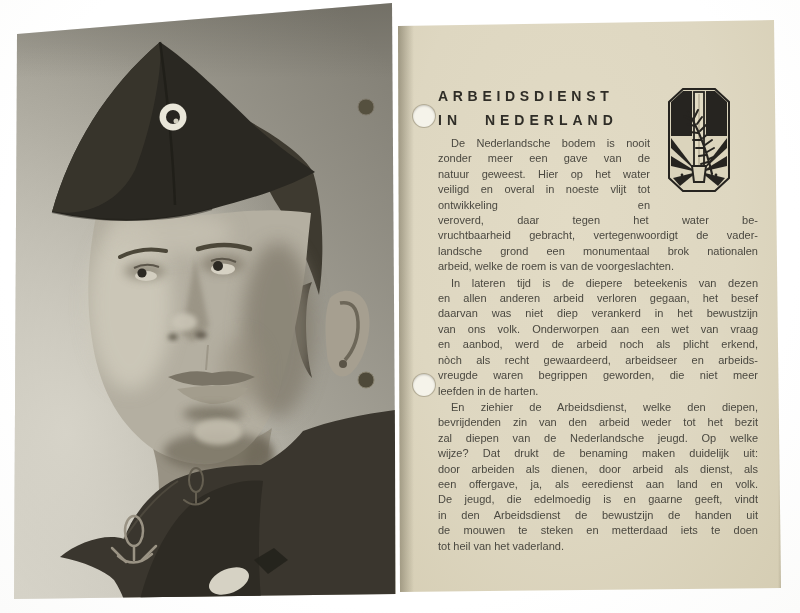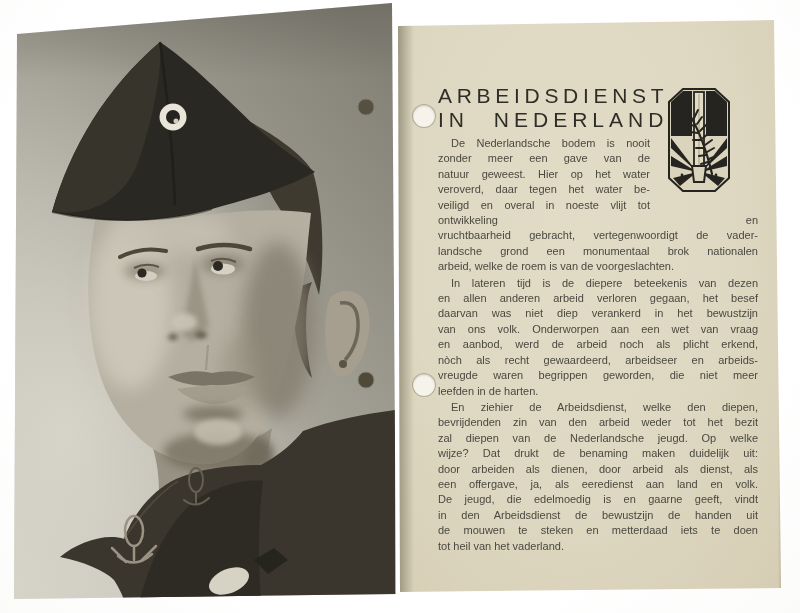--- a/index.html
+++ b/index.html
@@ -43,22 +43,22 @@
 
   .rp-content{
     position:absolute;left:42px;top:66px;width:320px;color:#46443b;
   }
   .emblem-float{
     float:right;width:100px;height:108px;margin:4px 0 6px 8px;
   }
   .emblem-float svg{display:block;margin-left:10px;}
 
   .title-line{
-    font-size:21px;line-height:24px;color:#2f2d27;white-space:nowrap;
-    font-weight:400;
+    font-size:14px;line-height:24px;color:#2f2d27;white-space:nowrap;
+    font-weight:700;
   }
   .title-line.t1{letter-spacing:4.7px;}
   .title-line.t2{letter-spacing:5px;word-spacing:14px;}
   .title-block{margin-bottom:4px;}
 
   .body-text{font-size:11px;line-height:15.4px;color:#4a4840;}
   .para{margin:0 0 1px 0;}
   .jline{text-align:justify;text-align-last:justify;}
   .jline-last{text-align-last:left;}
   .para .jline:first-child{text-indent:13px;}
@@ -227,22 +227,22 @@
       <div class="title-block">
         <div class="title-line t1">ARBEIDSDIENST</div>
         <div class="title-line t2">IN NEDERLAND</div>
       </div>
 
       <div class="body-text">
         <div class="para">
             <div class="jline">De Nederlandsche bodem is nooit</div>
             <div class="jline">zonder meer een gave van de</div>
             <div class="jline">natuur geweest. Hier op het water</div>
+            <div class="jline">veiligd en overal in noeste vlijt tot ontwikkeling en</div>
             <div class="jline">veroverd, daar tegen het water be-</div>
-            <div class="jline">veiligd en overal in noeste vlijt tot ontwikkeling en</div>
             <div class="jline">vruchtbaarheid gebracht, vertegenwoordigt de vader-</div>
             <div class="jline">landsche grond een monumentaal brok nationalen</div>
             <div class="jline jline-last">arbeid, welke de roem is van de voorgeslachten.</div>
           </div>
         <div class="para">
             <div class="jline">In lateren tijd is de diepere beteekenis van dezen</div>
             <div class="jline">en allen anderen arbeid verloren gegaan, het besef</div>
             <div class="jline">daarvan was niet diep verankerd in het bewustzijn</div>
             <div class="jline">van ons volk. Onderworpen aan een wet van vraag</div>
             <div class="jline">en aanbod, werd de arbeid noch als plicht erkend,</div>

